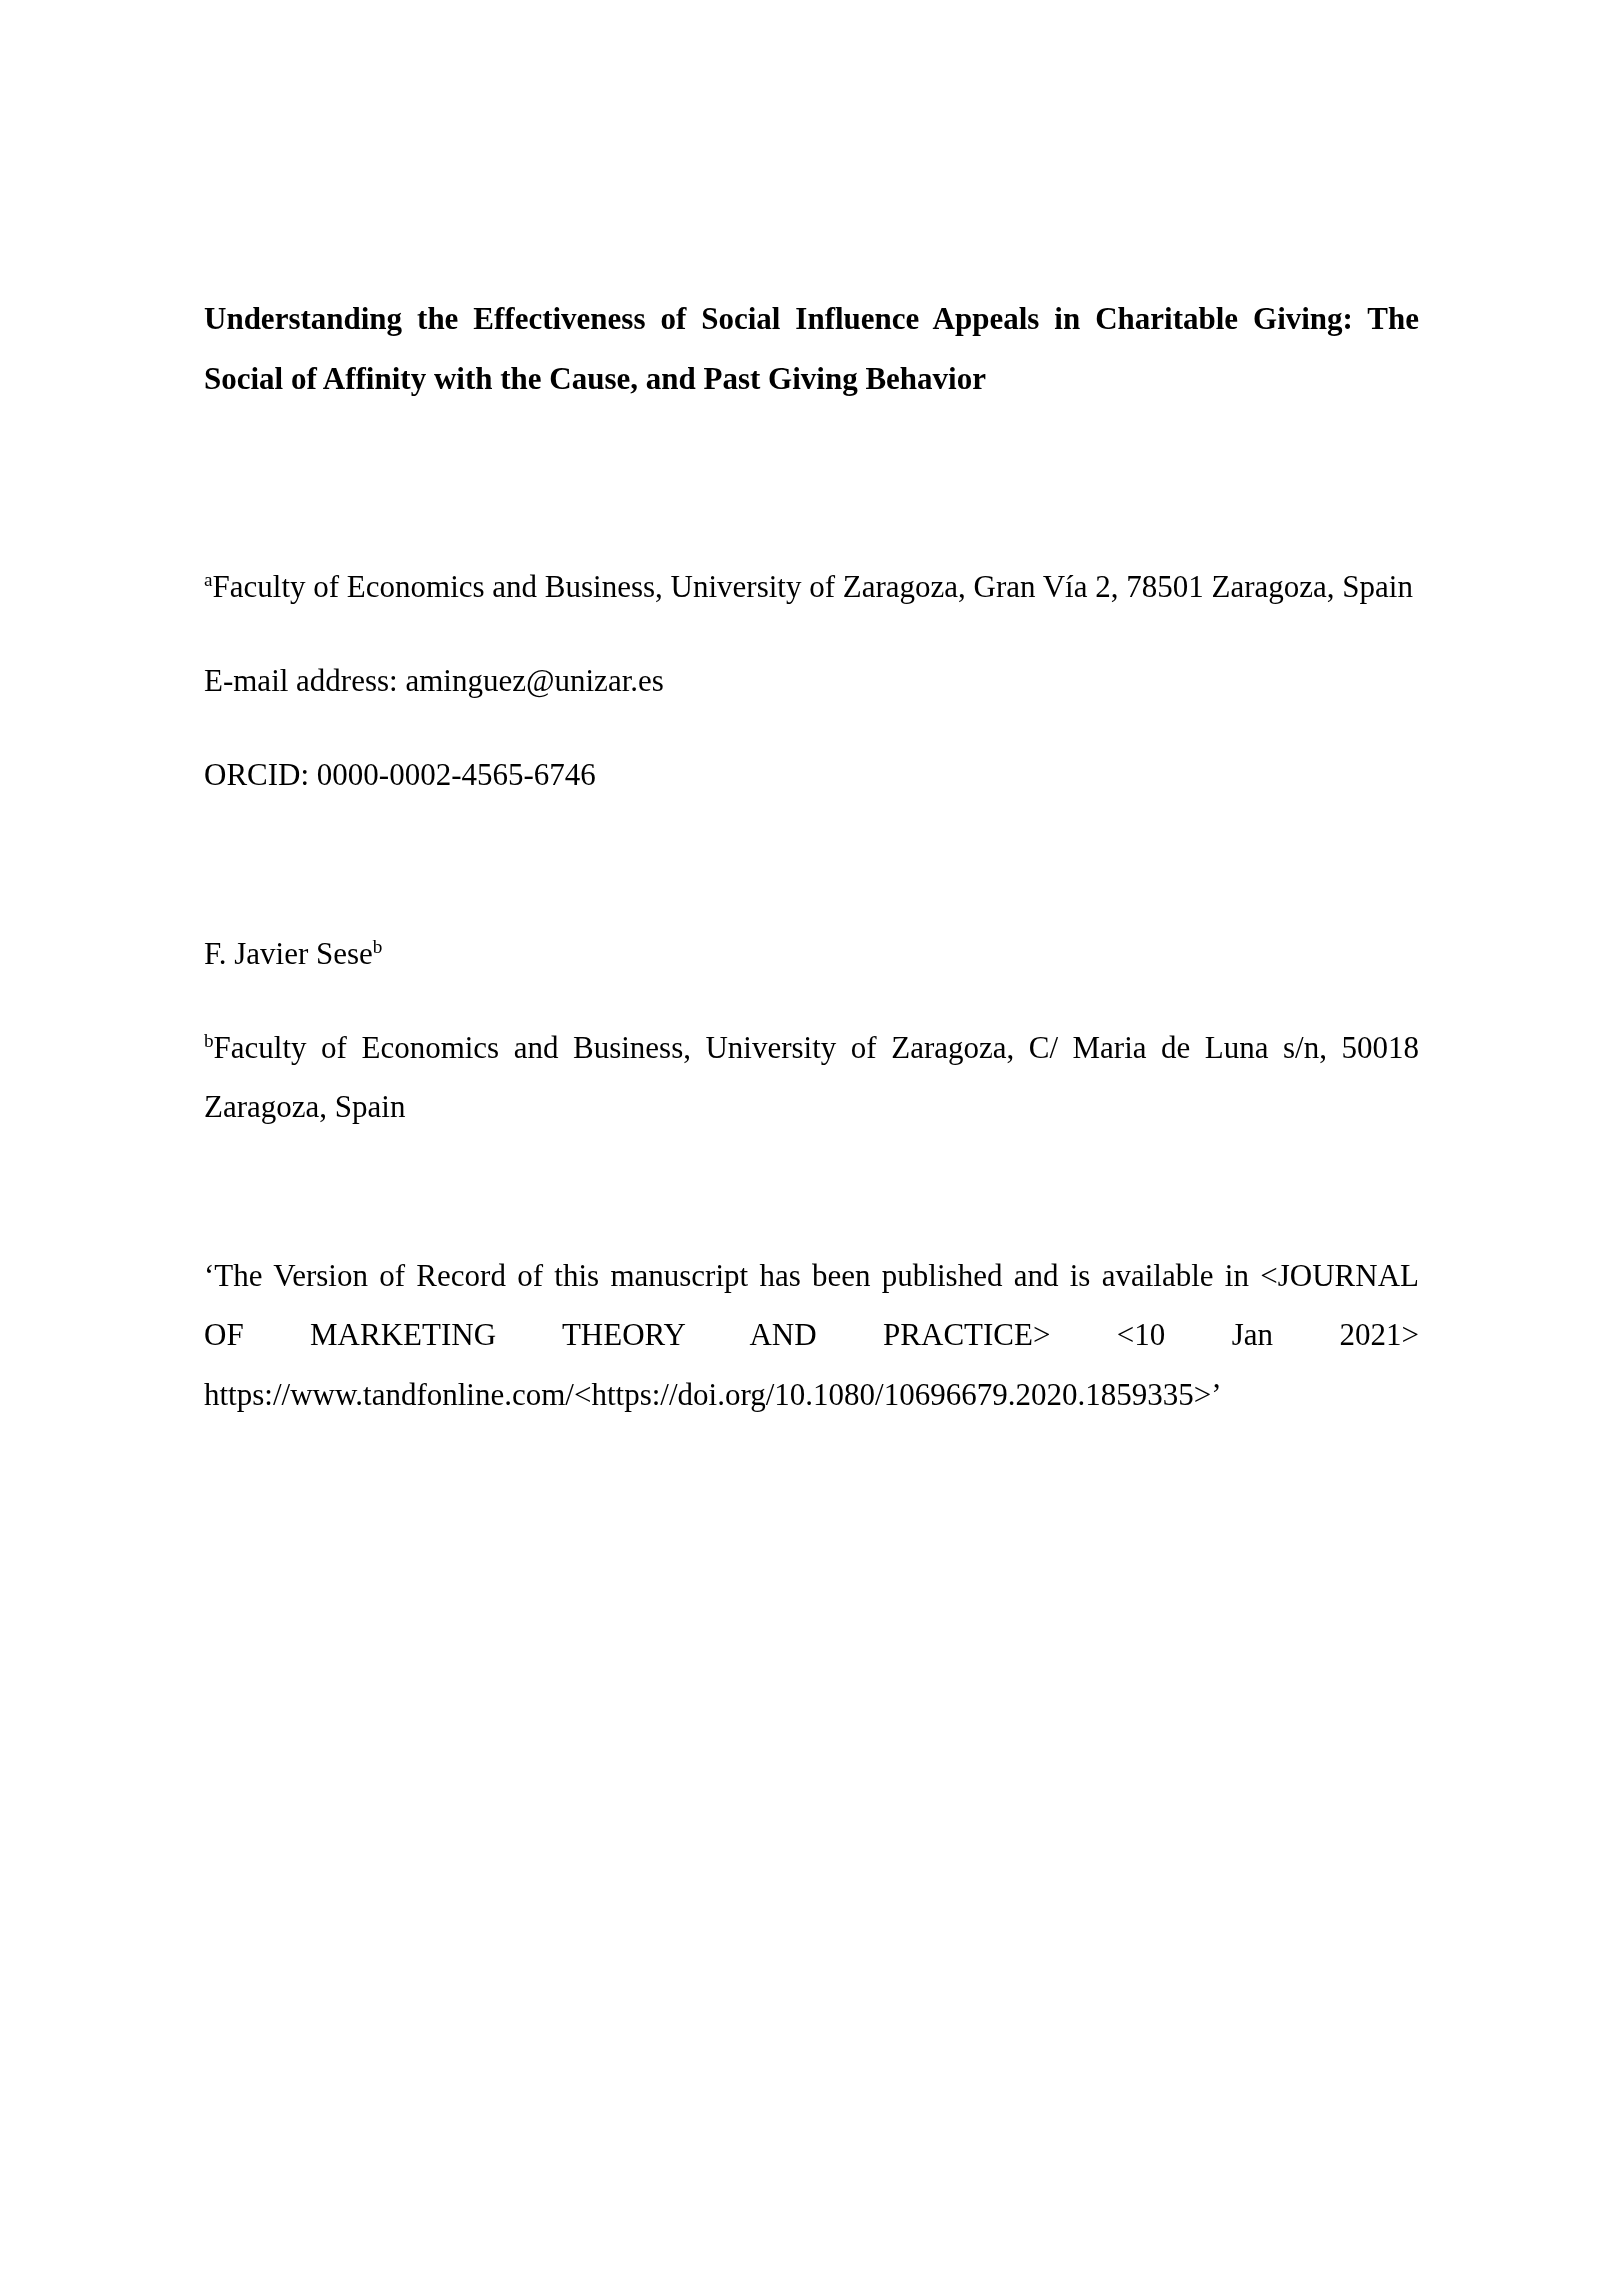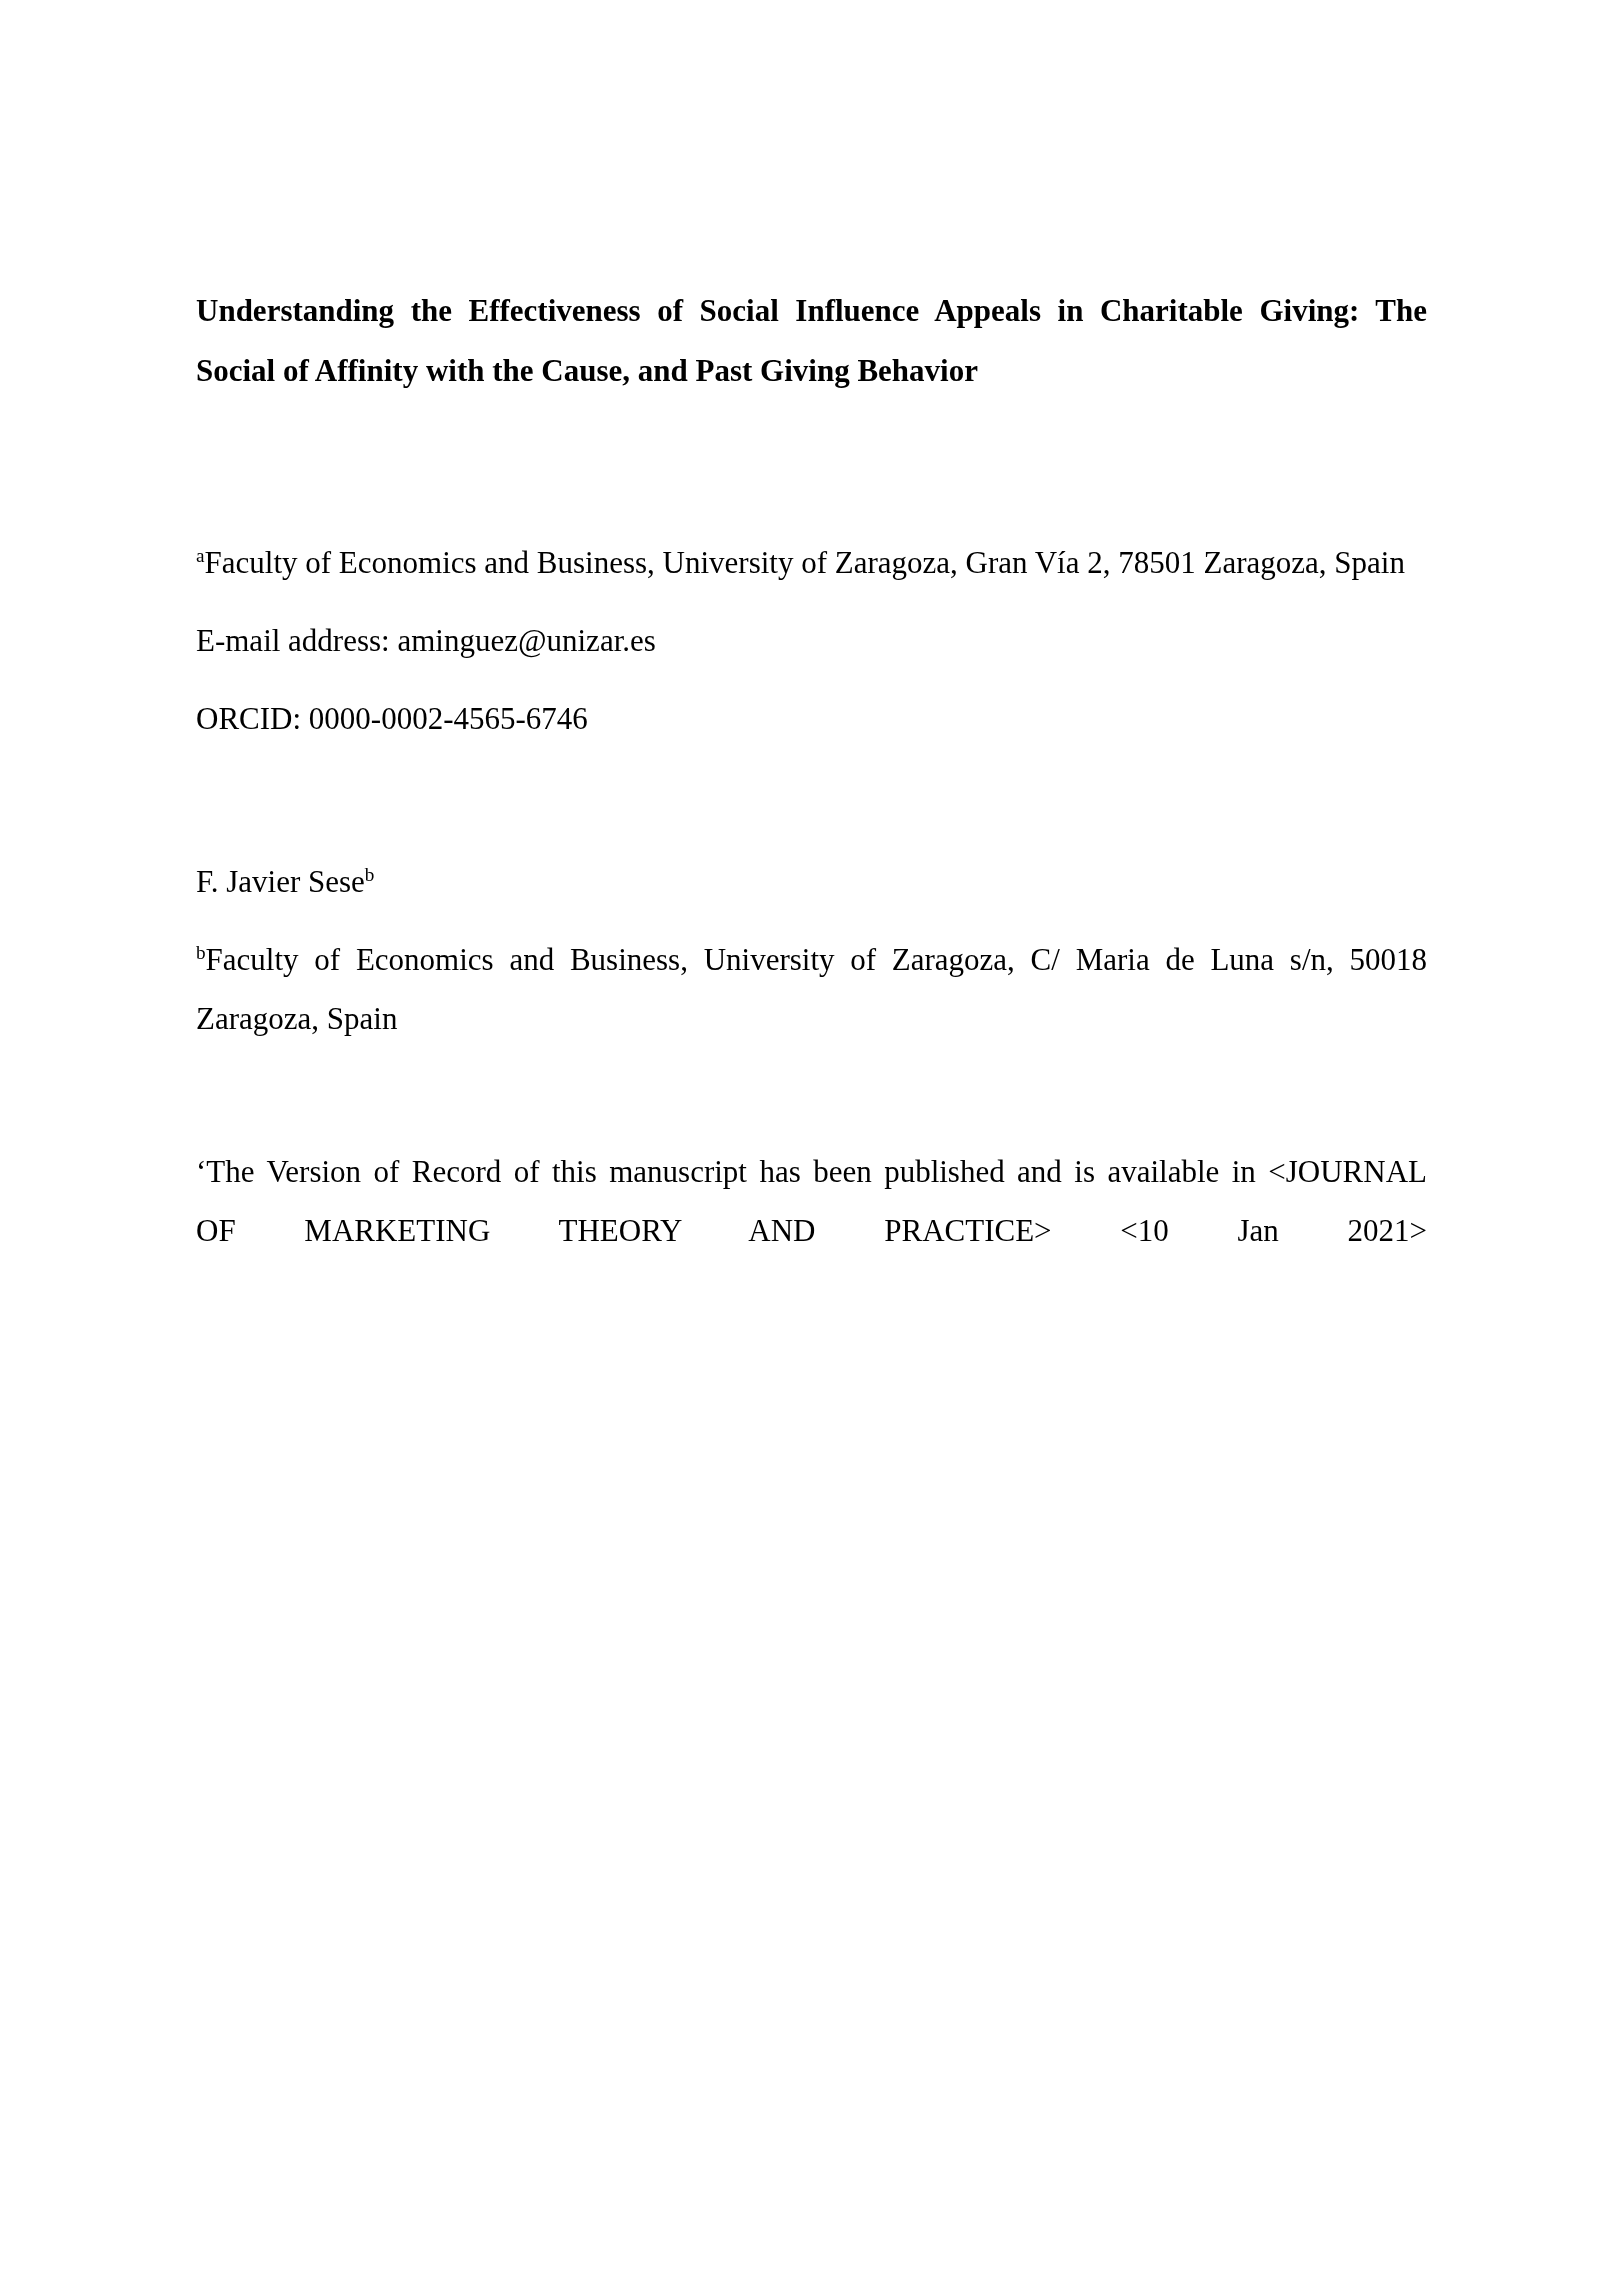--- a/index.html
+++ b/index.html
@@ -27,21 +27,21 @@
 
   .block {
     font-family: "Liberation Serif", "DejaVu Serif", serif;
     color: #000000;
     font-size: 31px;
     line-height: 1.92;
     text-align: justify;
     text-justify: inter-word;
     -webkit-hyphens: none;
     hyphens: none;
-    margin: 0;
+    margin: 8px;
   }
 
   .title {
     font-weight: bold;
     font-size: 31px;
     line-height: 1.92;
     text-align: justify;
   }
   
   .title .ln1 { display: block; }
@@ -112,17 +112,18 @@
     <p class="block"><sup>b</sup><span>Faculty of Economics and Business, University of Zaragoza, C/ Maria de Luna s/n, 50018 Zaragoza, Spain</span></p>
 
     <div class="sp-para"></div>
 
 
     <div class="sp-note-gap"></div>
 
     <div class="block note">
       <span class="ln-a">‘The Version of Record of this manuscript has been published and is available in &lt;JOURNAL</span>
       <span class="ln-b">OF MARKETING THEORY AND PRACTICE&gt; &lt;10 Jan 2021&gt;</span>
+      <span class="ln-c">https://www.tandfonline.com/&lt;https://doi.org/10.1080/10696679.2020.1859335&gt;’</span>
     </div>
 
   </div>
 </div>
 
 
 </body></html>

